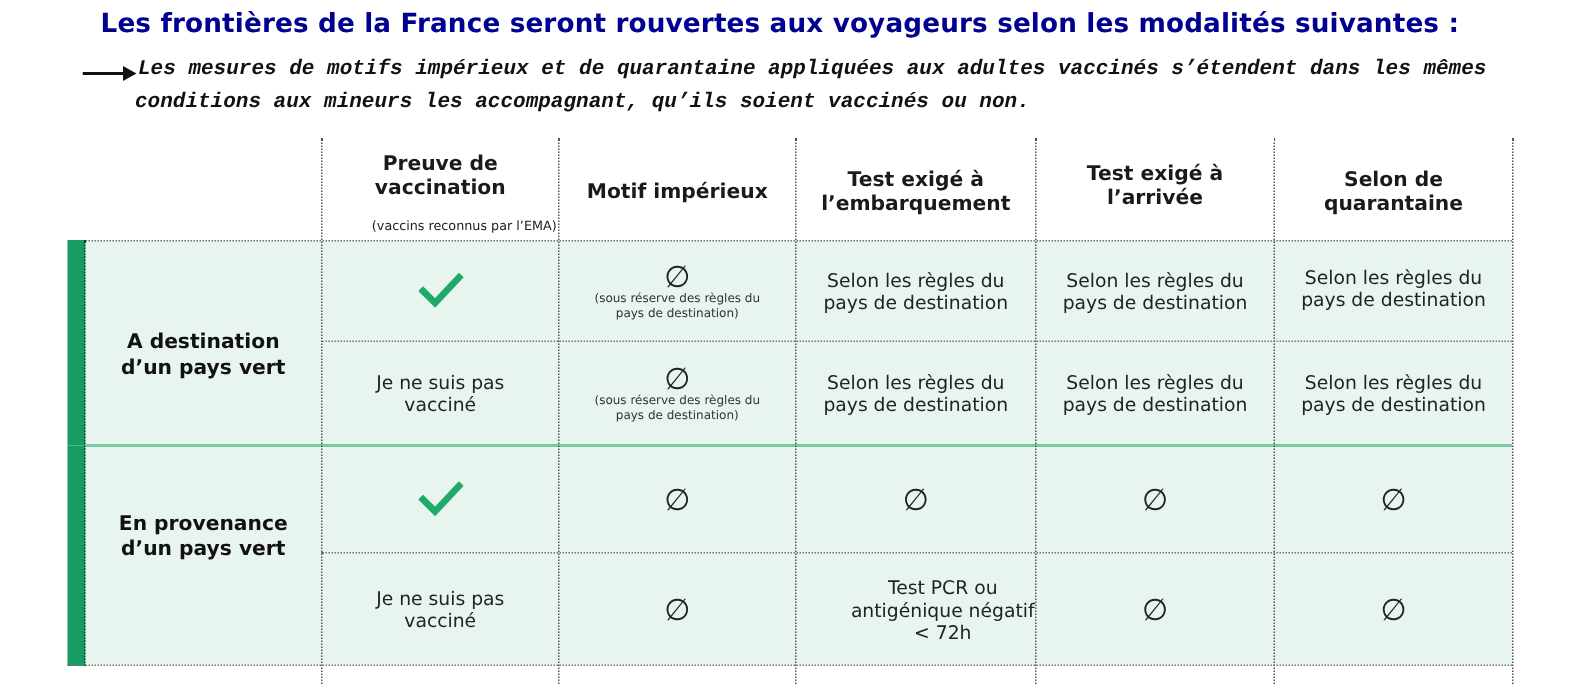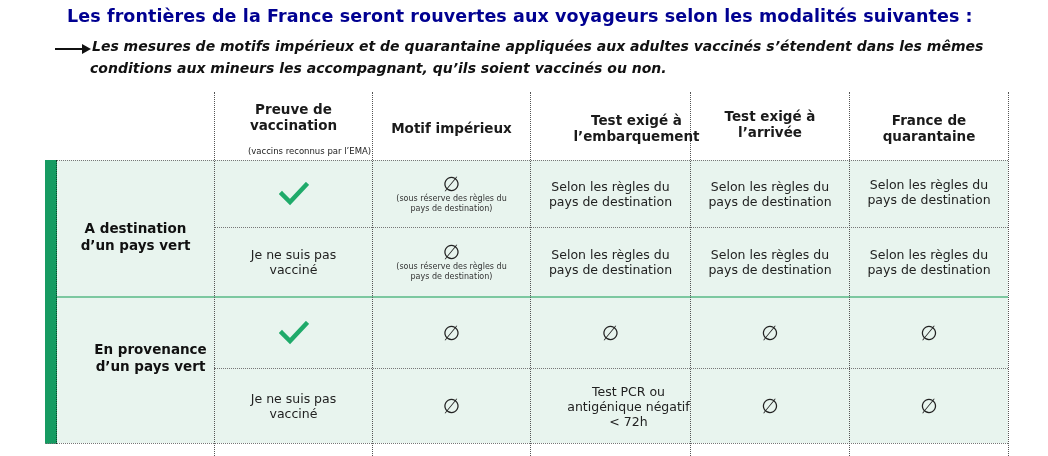--- a/index.html
+++ b/index.html
@@ -1,19 +1,19 @@
 <!DOCTYPE html>
 <html><head>
 <meta charset="utf-8">
 <style>
   html, body { margin:0; padding:0; background:#ffffff; }
   body { width:1048px; height:456px; position:relative; overflow:hidden; font-family:"DejaVu Sans", "Liberation Sans", sans-serif; color:#1a1a1a; }
   .title { position:absolute; left:67px; top:6px; font-size:17.5px; font-weight:bold; color:#000091; white-space:nowrap; letter-spacing:0.1px; }
   .arrow { position:absolute; left:55px; top:43px; width:36px; height:12px; }
-  .sub { position:absolute; left:92px; font-size:14px; font-style:italic; font-weight:bold; color:#111; white-space:nowrap; }
+  .sub { position:absolute; left:92px; font-size:14px; font-style:italic; font-weight:bold; color:#111; white-space:nowrap;font-family:Liberation Mono, monospace; }
   .sub1 { top:38px; }
   .sub2 { top:60px; left:90px; }
 
   .vline { position:absolute; width:0; border-left:1.5px dotted #555; top:92px; height:364px; }
   .hdr { position:absolute; top:96px; height:64px; display:flex; flex-direction:column; align-items:center; justify-content:center; text-align:center; font-weight:bold; font-size:13.5px; line-height:16px; color:#1a1a1a; }
   .hdr .small { font-weight:normal; font-size:8.5px; line-height:10px;margin-left:32px; }
 
   .band { position:absolute; left:45px; width:12px; background:#169b62; }
   .rowbg { position:absolute; left:57px; width:951px; background:#e8f4ee; }
   .hdotted { position:absolute; height:0; border-top:1.5px dotted #777; }
@@ -56,28 +56,28 @@
 <div class="vline" style="left:1008px;"></div>
 <div class="vline" style="left:56px;top:160px;height:284px;border-left-color:#0b3d26;"></div>
 
 <div class="hdr" style="left:215px;width:157px;gap:13px;">
   <span style="width:110px;">Preuve de vaccination</span>
   <span class="small">(vaccins reconnus par l’EMA)</span>
 </div>
 <div class="hdr" style="left:373px;width:157px;">
   <span>Motif impérieux</span>
 </div>
-<div class="hdr" style="left:557px;width:159px;">
+<div class="hdr" style="left:531px;width:159px;">
   <span style="width:130px;">Test exigé à l’embarquement</span>
 </div>
 <div class="hdr" style="left:691px;width:158px;top:92px;">
   <span style="width:110px;">Test exigé à l’arrivée</span>
 </div>
 <div class="hdr" style="left:850px;width:158px;">
-  <span style="width:110px;">France de quarantaine</span>
+  <span style="width:110px;">Selon de quarantaine</span>
 </div>
 
 <div class="cell rowlabel" style="left:57px;width:157px;top:160px;height:154px;">
   <span style="width:130px;">A destination d’un pays vert</span>
 </div>
 
 <div class="cell check" style="left:215px;width:157px;top:161px;height:66px;">
   <svg width="30" height="24" viewBox="0 0 30 24">
       <polyline points="3,12 11,20 27,3" fill="none" stroke="#1faa6a" stroke-width="4.5" stroke-linecap="square" stroke-linejoin="miter"></polyline>
     </svg>
@@ -106,21 +106,21 @@
 <div class="cell" style="left:531px;width:159px;top:228px;height:68px;">
   <span style="width:130px;">Selon les règles du pays de destination</span>
 </div>
 <div class="cell" style="left:691px;width:158px;top:228px;height:68px;">
   <span style="width:130px;">Selon les règles du pays de destination</span>
 </div>
 <div class="cell" style="left:850px;width:158px;top:228px;height:68px;">
   <span style="width:130px;">Selon les règles du pays de destination</span>
 </div>
 
-<div class="cell rowlabel" style="left:57px;width:157px;top:298px;height:120px;padding-left:15px;">
+<div class="cell rowlabel" style="left:57px;width:157px;top:298px;height:120px;">
   <span style="width:130px;">En provenance d’un pays vert</span>
 </div>
 
 <div class="cell check" style="left:215px;width:157px;top:298px;height:70px;">
   <svg width="30" height="24" viewBox="0 0 30 24">
       <polyline points="3,12 11,20 27,3" fill="none" stroke="#1faa6a" stroke-width="4.5" stroke-linecap="square" stroke-linejoin="miter"></polyline>
     </svg>
 </div>
 <div class="cell" style="left:373px;width:157px;top:298px;height:70px;">
   <span class="empty">∅</span>

